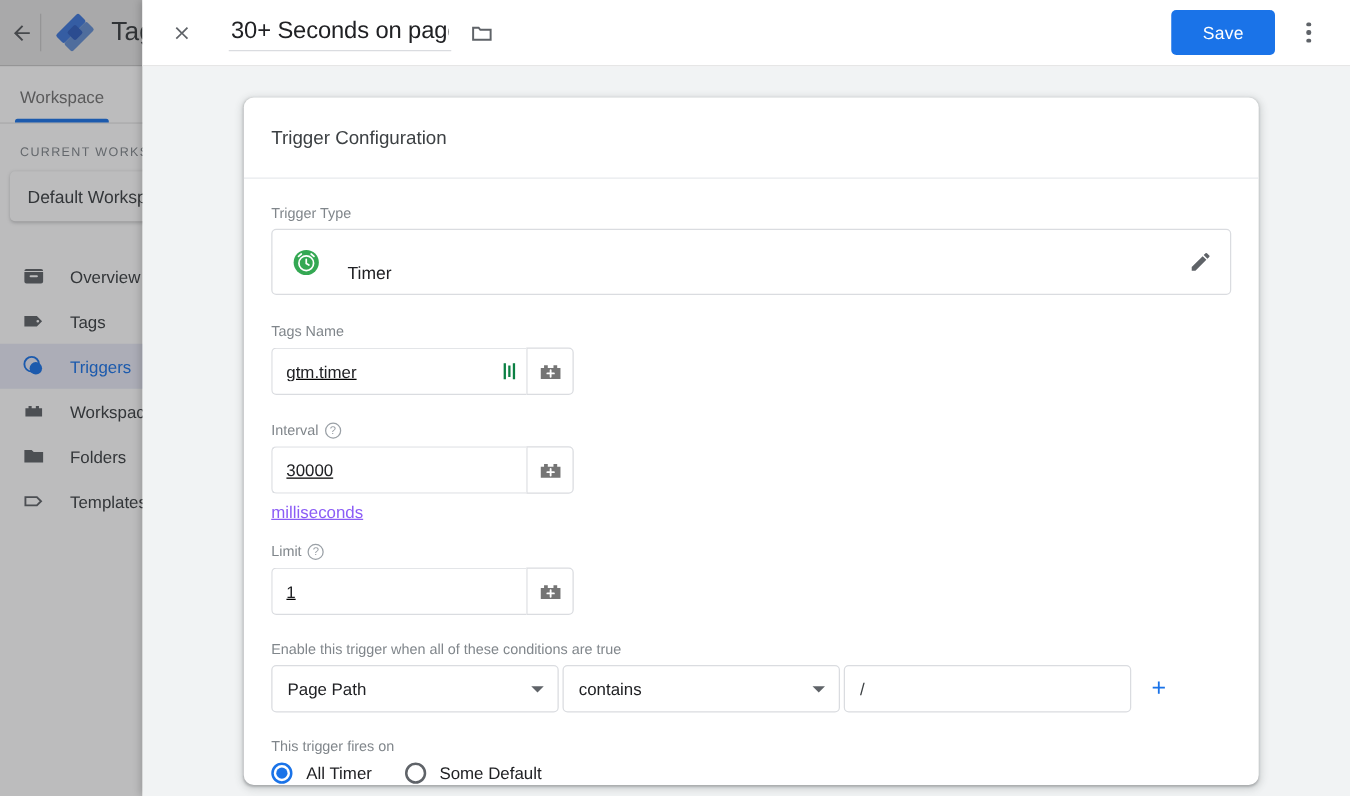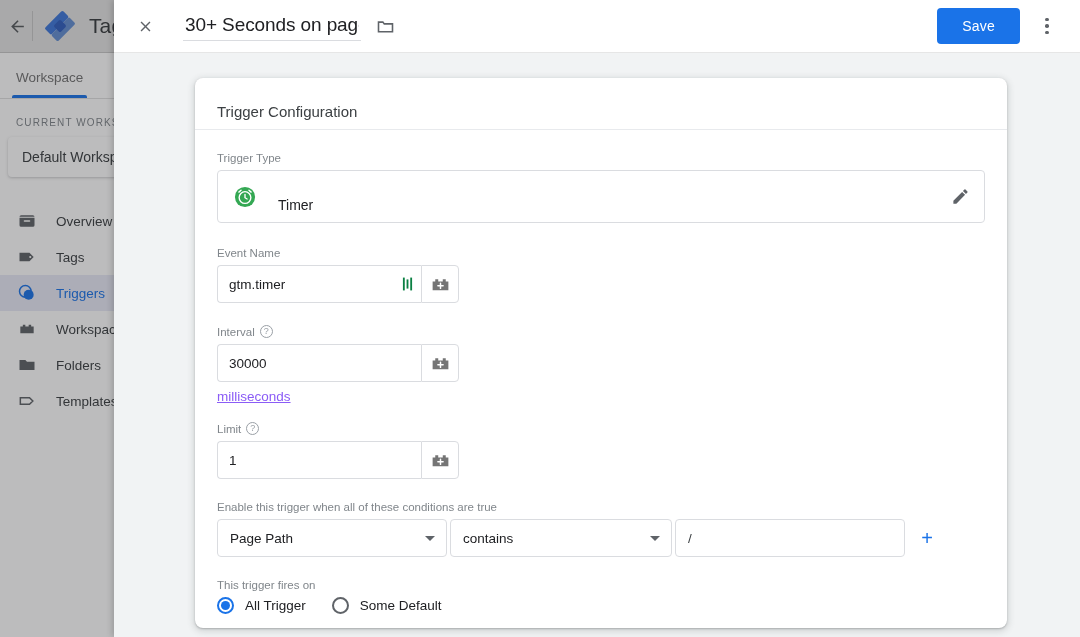--- a/index.html
+++ b/index.html
@@ -123,23 +123,23 @@
   .kebab i { width: 3.5px; height: 3.5px; border-radius: 50%; background: #5f6368; display: block; }
 
   
   .card {
     position: absolute; left: 81px; top: 78px; width: 812px; height: 550px;
     background: #fff; border-radius: 8px;
     box-shadow: 0 1px 2px rgba(60,64,67,.3), 0 2px 6px 2px rgba(60,64,67,.15);
     overflow: hidden;
   }
   .card-head {
-    height: 36px; border-bottom: 1px solid #e8eaed;
+    height: 65px; border-bottom: 1px solid #e8eaed;
     display: flex; align-items: center; padding: 0 22px;
-    font-size: 15px; color: #3c4043; margin-top: 16px;
+    font-size: 15px; color: #3c4043;
   }
   .card-body { padding: 22px 22px 0 22px; }
 
   .fld-label {
     font-size: 11.5px; color: #80868b; margin-bottom: 6px;
     display: flex; align-items: center; gap: 5px;
   }
   .help-ico {
     width: 13px; height: 13px; border-radius: 50%;
     border: 1px solid #9aa0a6; color: #9aa0a6;
@@ -151,21 +151,21 @@
   .type-box {
     border: 1px solid #dadce0; border-radius: 4px; height: 53px;
     display: flex; align-items: center; padding: 0 14px 0 16px;
     margin-bottom: 24px; cursor: pointer; background: #fff;
   }
   .timer-ico { width: 22px; height: 22px; flex: none; }
   .type-name { font-size: 14px; color: #202124; margin-left: 22px; font-weight: 500; margin-top: 16px; }
   .pencil { margin-left: auto; color: #5f6368; display: flex; cursor: pointer; }
 
   
-  .in-row { display: flex; align-items: flex-start; margin-bottom: 0; }
+  .in-row { display: flex; align-items: flex-start; margin-bottom: 0; text-decoration: underline; }
   .in-wrap {
     position: relative; width: 204px; height: 38px;
     border: 1px solid #dadce0; border-right: none;
     border-radius: 4px 0 0 4px; background: #fff;
     display: flex; align-items: center;
   }
   .in-wrap input {
     border: none; outline: none; background: transparent;
     font-size: 13.5px; color: #202124; width: 100%;
     padding: 0 26px 0 11px; height: 100%;
@@ -360,21 +360,21 @@
           </span>
           <span class="type-name">Timer</span>
           <span class="pencil">
             <svg width="19" height="19" viewBox="0 0 24 24" fill="currentColor">
                 <path d="M3 17.25V21h3.75L17.8 9.94l-3.75-3.75L3 17.25zM20.7 7.04a1 1 0 0 0 0-1.41l-2.34-2.34a1 1 0 0 0-1.41 0l-1.83 1.83 3.75 3.75 1.83-1.83z"></path>
               </svg>
           </span>
         </div>
 
         <div class="fld-label">
-          <span>Event Name</span>
+          <span>Tags Name</span>
         </div>
         <div class="in-row mb-22">
           <div class="in-wrap">
             <input value="gtm.timer" style="">
             <span class="caret-ico">
               <svg width="11" height="15" viewBox="0 0 12 16">
                   <rect x="1" y="1" width="2" height="14" fill="#0b8043"></rect>
                   <rect x="5" y="3" width="2" height="10" fill="#0b8043"></rect>
                   <rect x="9" y="1" width="2" height="14" fill="#0b8043"></rect>
                 </svg>
@@ -436,21 +436,21 @@
           <input class="cond-val" value="/" style="">
           <div class="plus-btn">+</div>
         </div>
 
         <div class="fld-label">
           <span>This trigger fires on</span>
         </div>
         <div class="radio-row">
           <div class="radio-item">
             <span class="radio on"></span>
-            <span class="radio-lbl">All Trigger</span>
+            <span class="radio-lbl">All Timer</span>
           </div>
           <div class="radio-item">
             <span class="radio"></span>
             <span class="radio-lbl">Some Default</span>
           </div>
         </div>
 
       </div>
     </div>
   </div>

